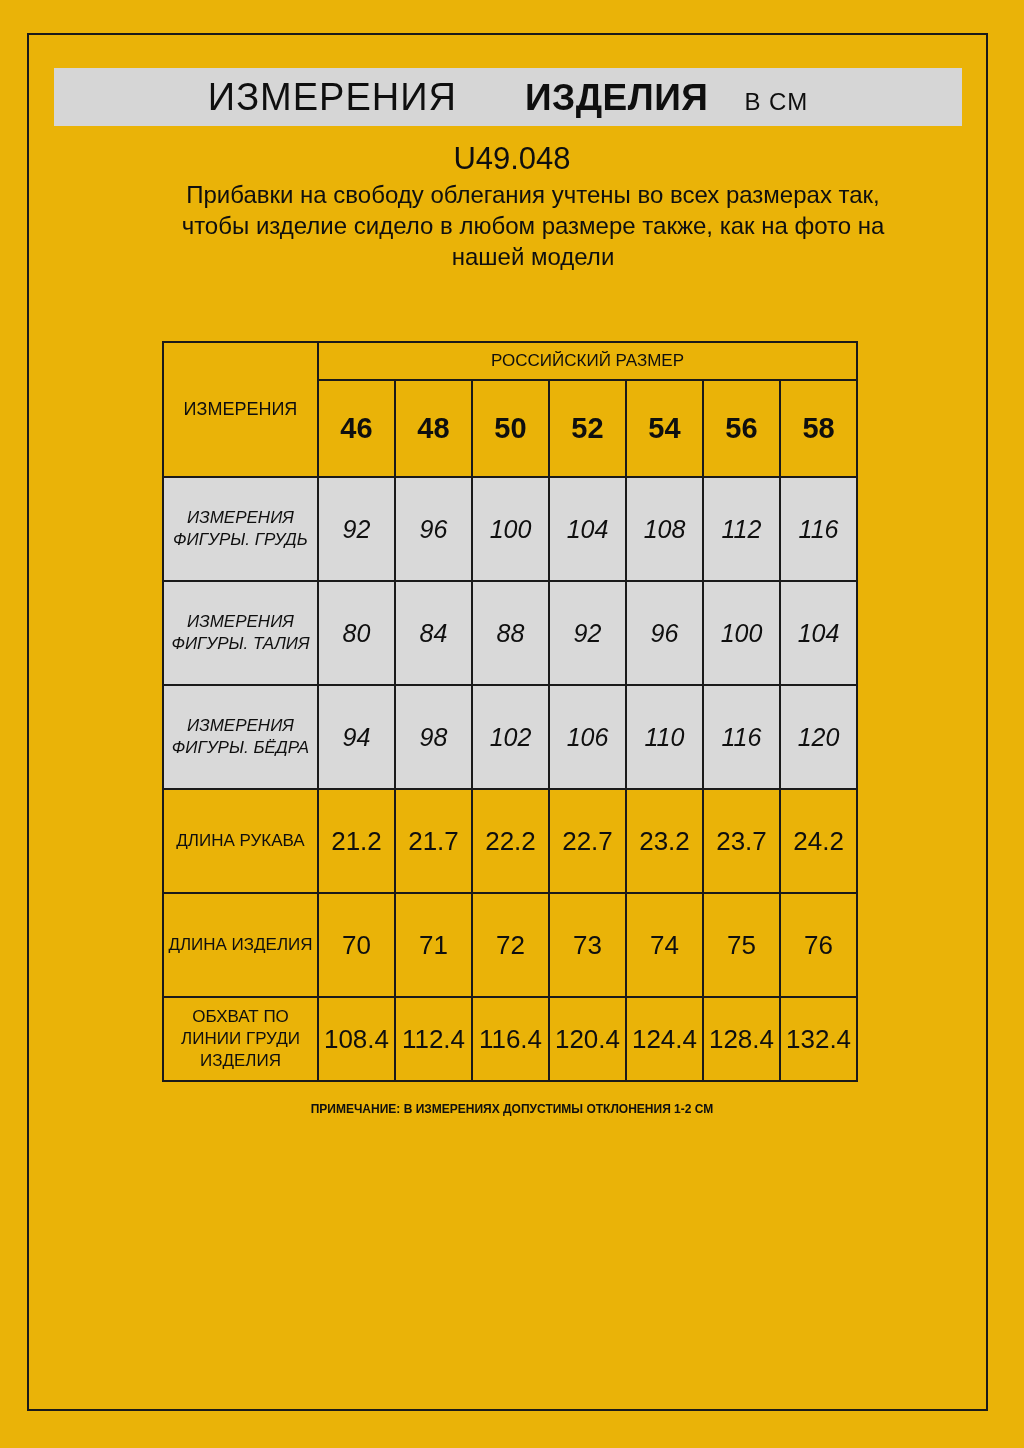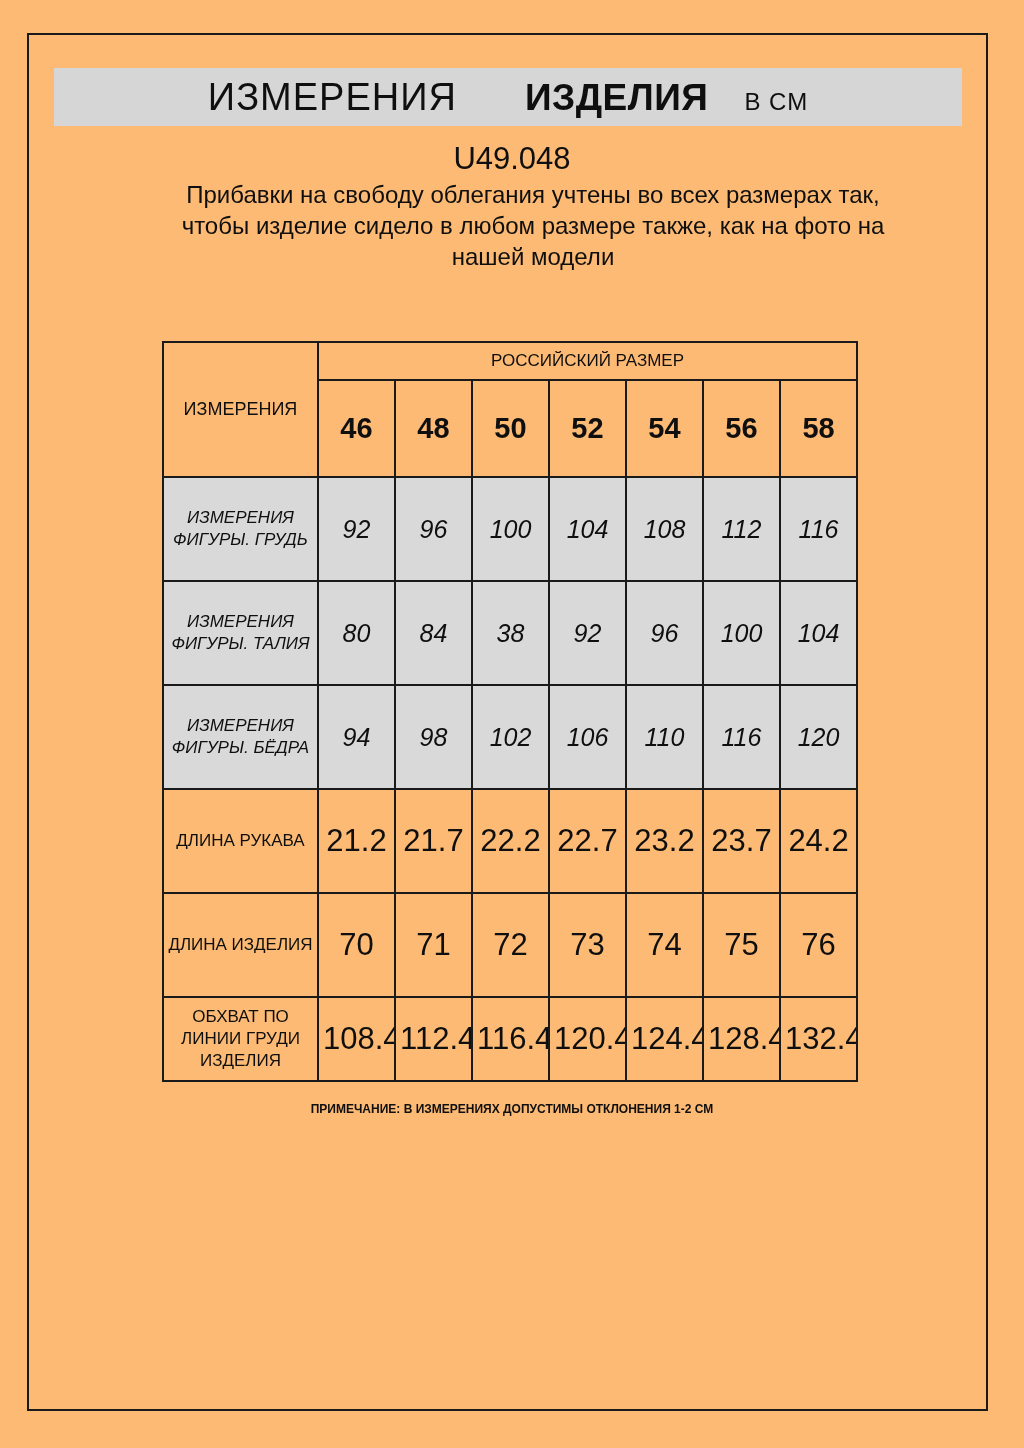--- a/index.html
+++ b/index.html
@@ -12,21 +12,21 @@
   html, body {
     margin: 0; padding: 0;
     background: #ffffff;
     font-family: "Liberation Sans", sans-serif;
     color: var(--text);
   }
   .page {
     position: relative;
     width: 1024px;
     height: 1448px;
-    background: #fdba74;
+    background: #eab308;
     overflow: hidden;
   }
   .frame {
     position: absolute;
     left: 27px; top: 33px;
     width: 961px; height: 1378px;
     border: 2px solid var(--border);
   }
   .header-bar {
     position: absolute;
@@ -94,21 +94,21 @@
   td.size-cell { font-size: 29px; font-weight: 700; }
   tbody tr.mrow { height: 104px; }
   tbody tr.mrow:last-child { height: 81px; }
   tbody tr.shaded td { background: var(--row-bg); }
   tbody tr.italic td { font-style: italic; }
   td.label-cell {
     font-size: 17px;
     line-height: 22px;
     white-space: pre-line;
   }
-  td.value-cell { font-size: 31px; }
+  td.value-cell { font-size: 26px; }
   tbody tr.italic td.value-cell { font-size: 25px; margin-left: 31px; }
   .note {
     position: absolute;
     left: 0; top: 1102px;
     width: 1024px;
     text-align: center;
     font-size: 12px;
     font-weight: 700;
   }
 </style>
@@ -167,21 +167,21 @@
           <td class="value-cell">104</td>
           <td class="value-cell">108</td>
           <td class="value-cell">112</td>
           <td class="value-cell">116</td>
         </tr>
         <tr class="mrow shaded italic">
           <td class="label-cell">ИЗМЕРЕНИЯ
 ФИГУРЫ. ТАЛИЯ</td>
           <td class="value-cell">80</td>
           <td class="value-cell">84</td>
-          <td class="value-cell">38</td>
+          <td class="value-cell">88</td>
           <td class="value-cell">92</td>
           <td class="value-cell">96</td>
           <td class="value-cell">100</td>
           <td class="value-cell">104</td>
         </tr>
         <tr class="mrow shaded italic">
           <td class="label-cell">ИЗМЕРЕНИЯ
 ФИГУРЫ. БЁДРА</td>
           <td class="value-cell">94</td>
           <td class="value-cell">98</td>

